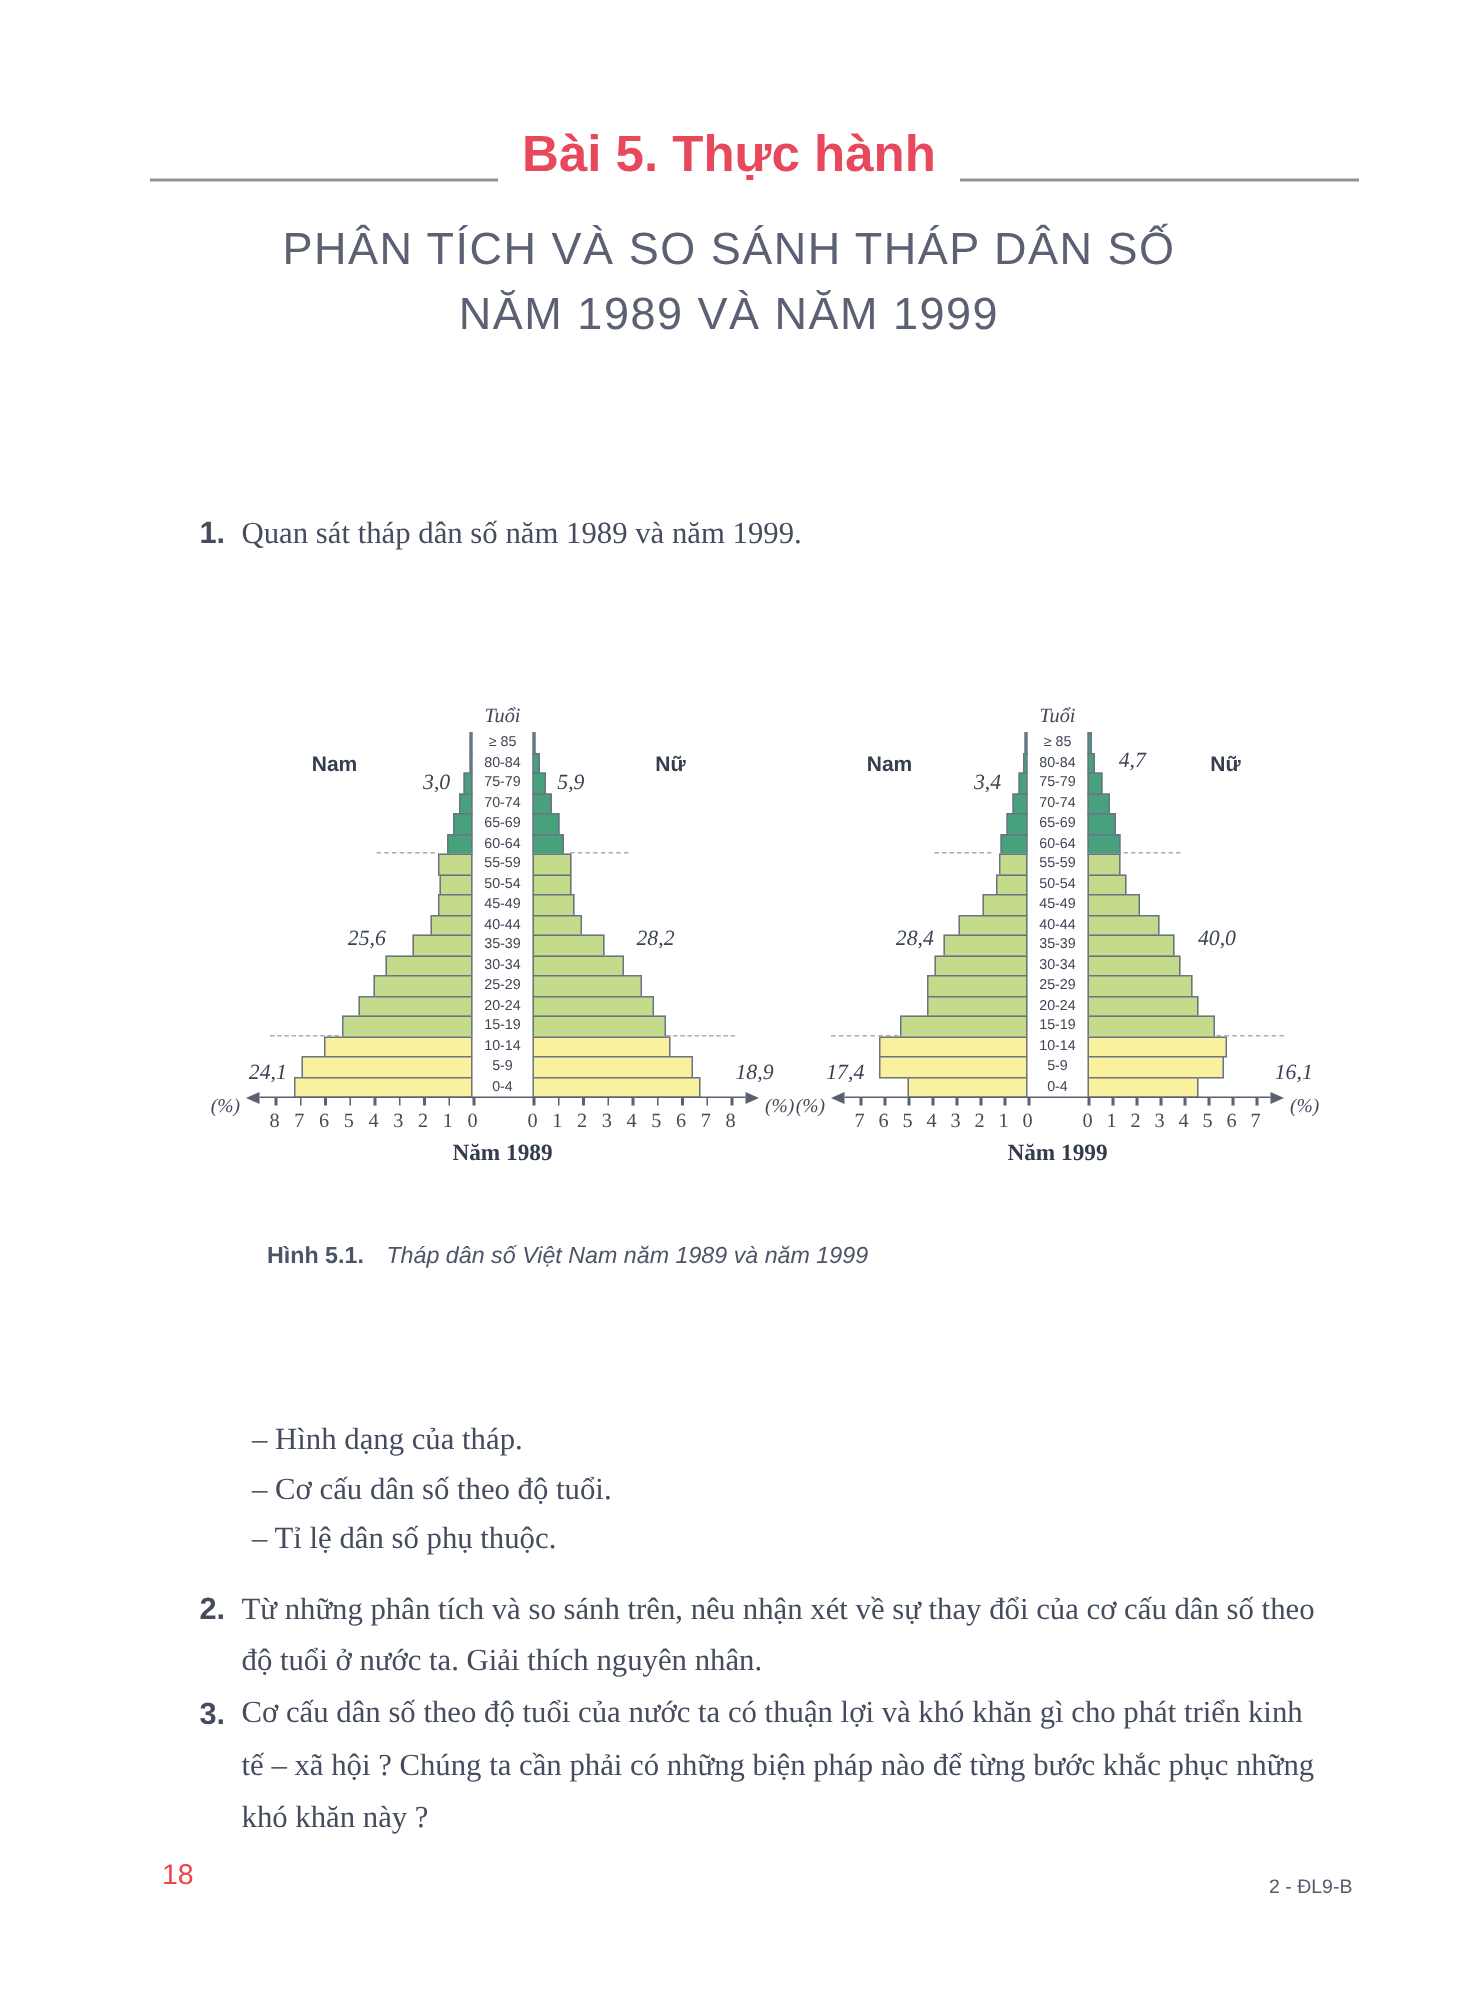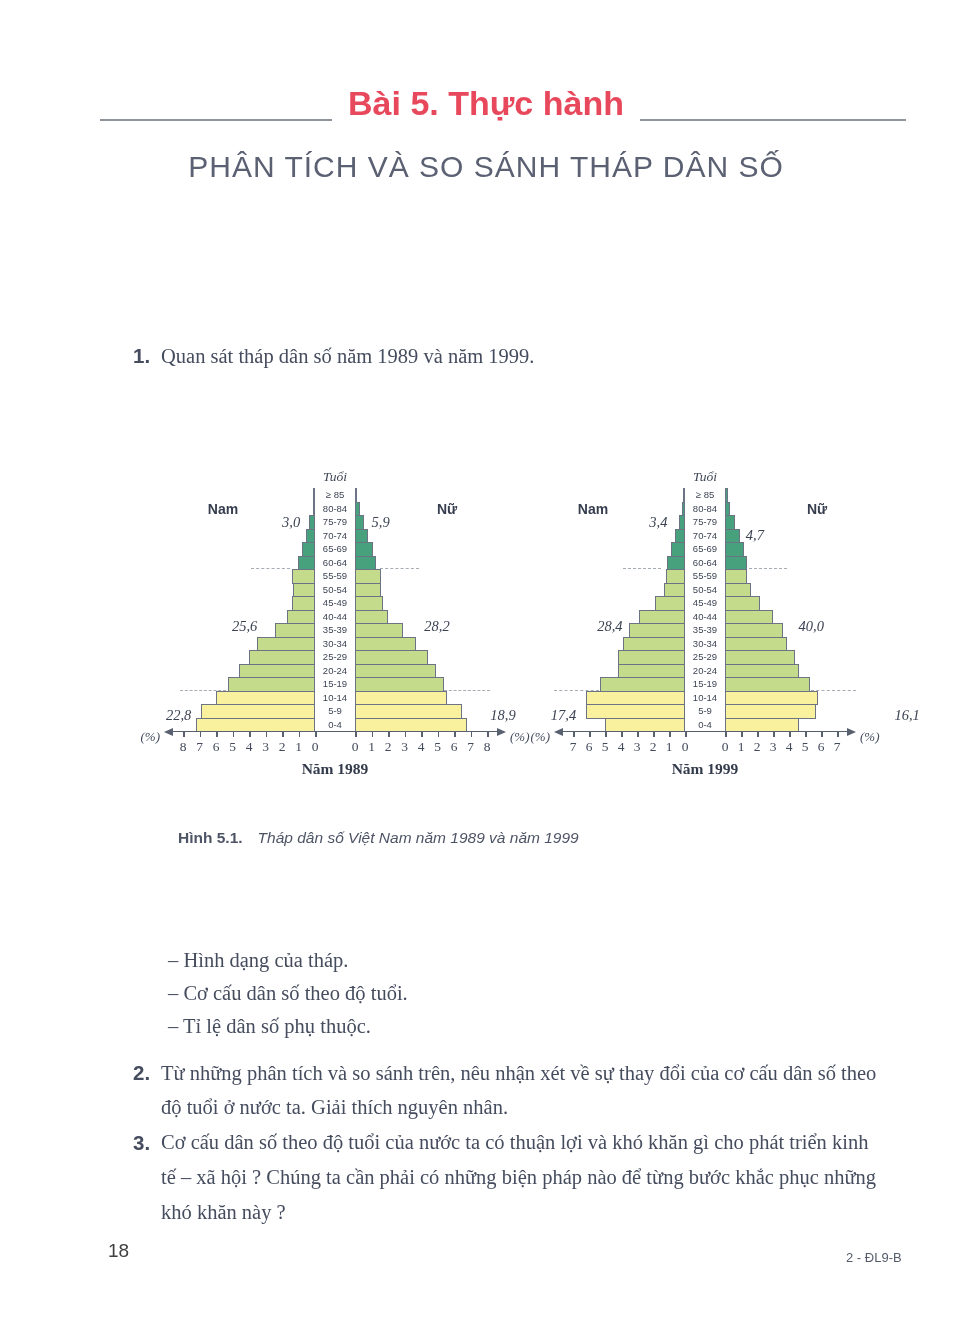--- a/index.html
+++ b/index.html
@@ -30,21 +30,21 @@
   .cap-label{font-weight:bold;margin-right:15px;}
   .cap-text{font-style:italic;}
 
   
   .analysis-intro{position:absolute;left:168px;top:916px;font-size:20.5px;color:#454c5e;}
   .bullet{position:absolute;left:168px;font-size:20.5px;color:#454c5e;}
   .b0{top:949px;} .b1{top:982px;} .b2{top:1015px;}
 
   
   .footer-page{position:absolute;left:108px;top:1240px;font-family:"Liberation Sans",sans-serif;
-    font-size:19px;color:#404040;}
+    font-size:19px;color:#ef4444;}
   .footer-code{position:absolute;left:846px;top:1250px;font-family:"Liberation Sans",sans-serif;
     font-size:13px;color:#545b6b;}
 
   
   .pyramid{position:absolute;width:460px;height:348px;top:455px;}
   #pyr0{left:115px;} #pyr1{left:495px;}
   .pyramid div{position:absolute;}
   .p-tuoi{font-style:italic;font-size:13.5px;text-align:center;color:#3e4656;
     font-family:"Liberation Serif",serif;}
   .p-side{font-family:"Liberation Sans",sans-serif;font-weight:bold;font-size:14px;
@@ -69,20 +69,21 @@
 </head>
 <body>
 
 <div class="page">
 
   <div class="rule rule-left"></div>
   <div class="rule rule-right"></div>
   <div class="lesson-title">Bài 5. Thực hành</div>
 
   <div class="heading l1">PHÂN TÍCH VÀ SO SÁNH THÁP DÂN SỐ</div>
+  <div class="heading l2">NĂM 1989 VÀ NĂM 1999</div>
 
   <div class="task task1">
     <span class="tnum">1.</span>
     <span class="ttext">Quan sát tháp dân số năm 1989 và năm 1999.</span>
   </div>
 
   <div id="pyr0" class="pyramid">
       <div class="p-tuoi" style="left: 180px; top: 14px; width: 80px;">Tuổi</div>
       <div class="p-side" style="left: 78px; top: 46px; width: 60px;">Nam</div>
       <div class="p-side" style="left: 302px; top: 46px; width: 60px;">Nữ</div>
@@ -183,21 +184,21 @@
       <div class="p-tick" style="left: 68px; top: 277px;"></div>
       <div class="p-num" style="left: 59px; top: 284px;">8</div>
       <div class="p-tick" style="left: 372px; top: 277px;"></div>
       <div class="p-num" style="left: 363px; top: 284px;">8</div>
       <div class="p-pct" style="left: 9px; top: 274px; text-align: right;">(%)</div>
       <div class="p-pct" style="left: 395px; top: 274px;">(%)</div>
       <div class="p-val" style="left: 115.15px; top: 59px; width: 70px; text-align: right;">3,0</div>
       <div class="p-val" style="left: 256.5px; top: 59px; width: 70px;">5,9</div>
       <div class="p-val" style="left: 72.25px; top: 163px; width: 70px; text-align: right;">25,6</div>
       <div class="p-val" style="left: 309.3px; top: 163px; width: 70px;">28,2</div>
-      <div class="p-val" style="left: 6.25px; top: 252px; width: 70px; text-align: right;">22,8</div>
+      <div class="p-val" style="left: 6.25px; top: 252px; width: 70px; text-align: right;">24,1</div>
       <div class="p-val" style="left: 375.3px; top: 252px; width: 70px;">18,9</div>
       <div class="p-title" style="left: 140px; top: 305px; width: 160px;">Năm 1989</div>
     </div>
   <div id="pyr1" class="pyramid">
       <div class="p-tuoi" style="left: 170px; top: 14px; width: 80px;">Tuổi</div>
       <div class="p-side" style="left: 68px; top: 46px; width: 60px;">Nam</div>
       <div class="p-side" style="left: 292px; top: 46px; width: 60px;">Nữ</div>
       <div class="p-dash" style="left: 127.6px; width: 38.4px; top: 113px;"></div>
       <div class="p-dash" style="left: 254px; width: 38.4px; top: 113px;"></div>
       <div class="p-dash" style="left: 58.8px; width: 44.8px; top: 234.5px;"></div>
@@ -288,25 +289,25 @@
       <div class="p-num" style="left: 85px; top: 284px;">6</div>
       <div class="p-tick" style="left: 326px; top: 277px;"></div>
       <div class="p-num" style="left: 317px; top: 284px;">6</div>
       <div class="p-tick" style="left: 78px; top: 277px;"></div>
       <div class="p-num" style="left: 69px; top: 284px;">7</div>
       <div class="p-tick" style="left: 342px; top: 277px;"></div>
       <div class="p-num" style="left: 333px; top: 284px;">7</div>
       <div class="p-pct" style="left: 19px; top: 274px; text-align: right;">(%)</div>
       <div class="p-pct" style="left: 365px; top: 274px;">(%)</div>
       <div class="p-val" style="left: 102.4px; top: 59px; width: 70px; text-align: right;">3,4</div>
-      <div class="p-val" style="left: 250.8px; top: 72px; width: 70px;">4,7</div>
+      <div class="p-val" style="left: 250.8px; top: 44px; width: 70px;">4,7</div>
       <div class="p-val" style="left: 57.6px; top: 163px; width: 70px; text-align: right;">28,4</div>
       <div class="p-val" style="left: 303.6px; top: 163px; width: 70px;">40,0</div>
       <div class="p-val" style="left: 11.2px; top: 252px; width: 70px; text-align: right;">17,4</div>
-      <div class="p-val" style="left: 354.8px; top: 252px; width: 70px; text-align: right;">16,1</div>
+      <div class="p-val" style="left: 354.8px; top: 252px; width: 70px;">16,1</div>
       <div class="p-title" style="left: 130px; top: 305px; width: 160px;">Năm 1999</div>
     </div>
 
   <div class="caption">
     <span class="cap-label">Hình 5.1.</span><span class="cap-text">Tháp dân số Việt Nam năm 1989 và năm 1999</span>
   </div>
 
   <div class="bullet b0">– Hình dạng của tháp.</div>
   <div class="bullet b1">– Cơ cấu dân số theo độ tuổi.</div>
   <div class="bullet b2">– Tỉ lệ dân số phụ thuộc.</div>

